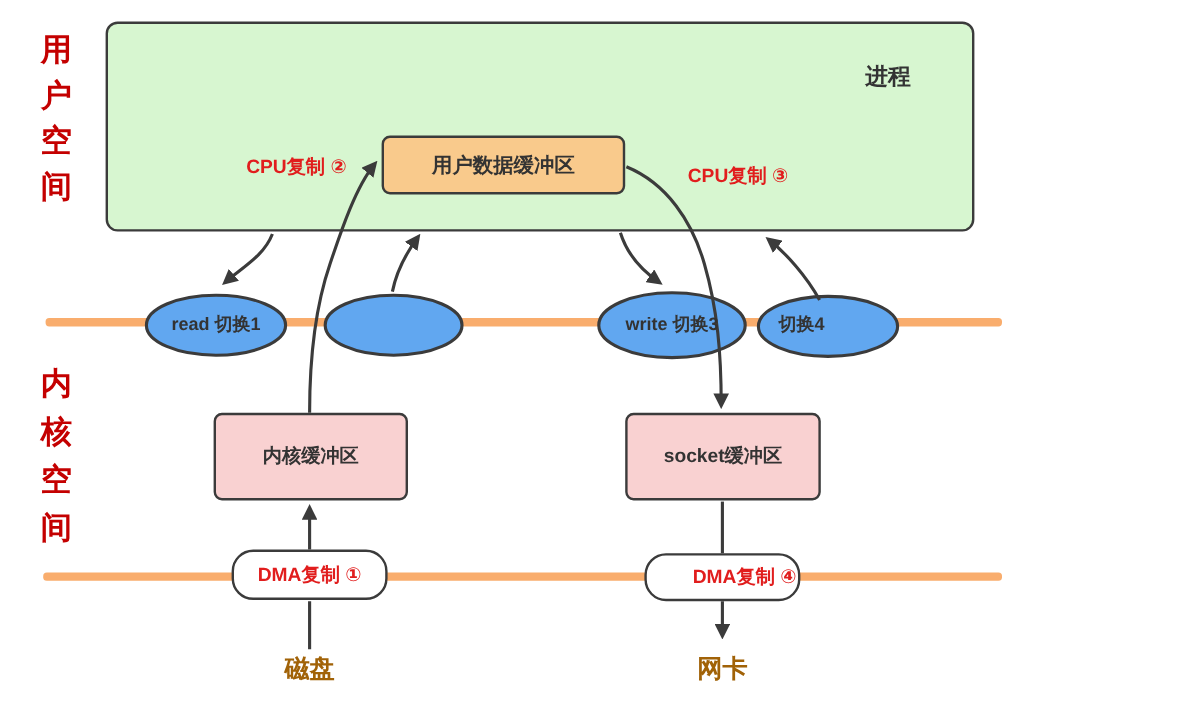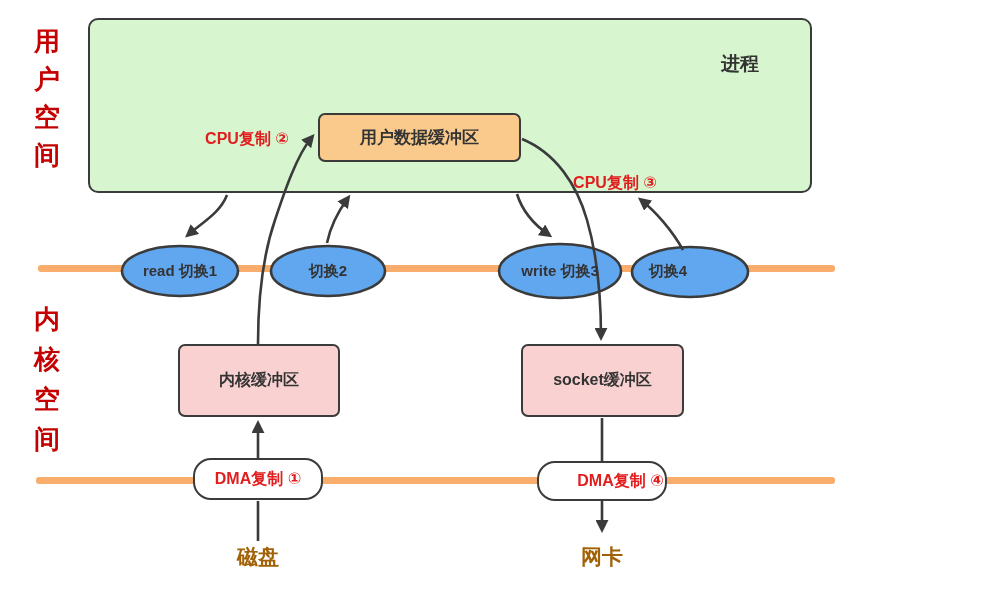--- a/index.html
+++ b/index.html
@@ -33,21 +33,21 @@
   .kernel-buffer{left:178px;top:344px;width:162px;height:73px;background:var(--kernel-buffer-fill);border-radius:7px;font-size:16px;}
   .socket-buffer{left:521px;top:344px;width:163px;height:73px;background:var(--kernel-buffer-fill);border-radius:7px;font-size:16px;}
   .dma-box{background:#fff;border-radius:18px;color:var(--copy-red);font-size:16px;}
   .dma1{left:193px;top:458px;width:130px;height:42px;}
   .dma4{left:537px;top:461px;width:130px;height:40px;padding-left:37px;}
 
   .label{position:absolute;z-index:1;}
   .process-label{left:690px;top:51px;width:100px;text-align:center;font-size:19px;font-weight:bold;color:#333;}
   .copy-label{position:absolute;z-index:1;width:110px;text-align:center;font-size:16px;font-weight:bold;color:var(--copy-red);}
   .cpu2{left:192px;top:129px;}
-  .cpu3{left:560px;top:137px;margin-top:36px;}
+  .cpu3{left:560px;top:137px;}
   .space-label{
     position:absolute;left:32px;width:30px;text-align:center;z-index:1;
     font-size:26px;font-weight:bold;color:var(--label-red);white-space:pre-line;
   }
   .user-space{top:22px;line-height:38px;}
   .kernel-space{top:299px;line-height:40px;}
   .hw-label{position:absolute;width:100px;text-align:center;font-size:21px;font-weight:bold;color:#a16207;z-index:1;}
   .disk{left:208px;top:543px;}
   .nic{left:552px;top:543px;}
 
@@ -116,21 +116,20 @@
     <path class="wire" marker-end="url(#arrow)" d="M 522,139 C 556,153 577,185 587,220 C 598,258 601,295 601,337"></path>
     <path class="wire" marker-end="url(#arrow)" d="M 683,250 C 672,230 655,211 641,200"></path>
 
     <path class="wire" d="M 258,501 L 258,541"></path>
     <path class="wire" marker-end="url(#arrow)" d="M 258,458 L 258,424"></path>
     <path class="wire" d="M 602,418 L 602,461"></path>
     <path class="wire" marker-end="url(#arrow)" d="M 602,501 L 602,529"></path>
   </svg>
 
   <div class="switch-label s1">read 切换1</div>
-  <div class="switch-label s2">切换2</div>
   <div class="switch-label s3">write 切换3</div>
   <div class="switch-label s4">切换4</div>
 
   <div class="hw-label disk">磁盘</div>
   <div class="hw-label nic">网卡</div>
 
   <div class="space-label user-space">用
 户
 空
 间</div>

